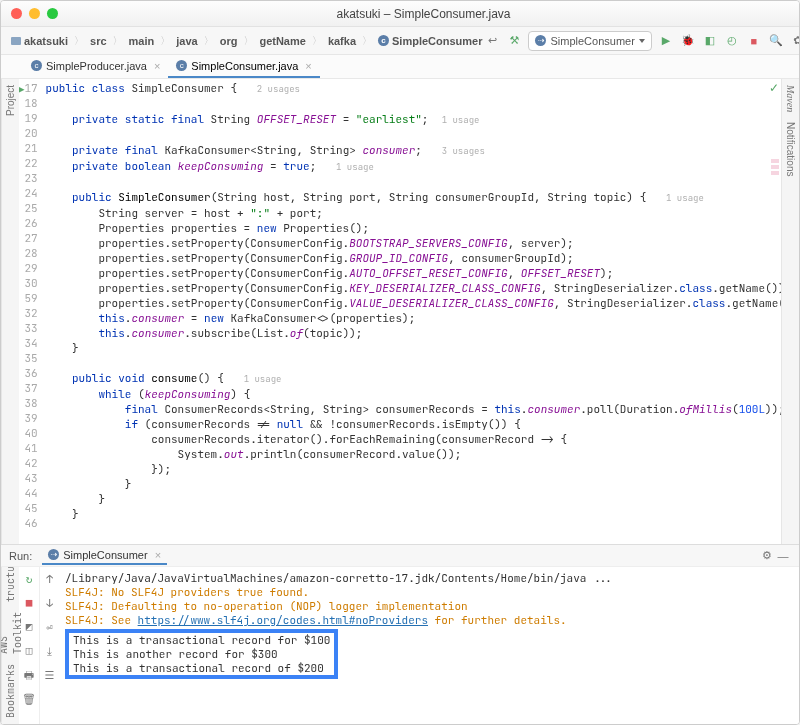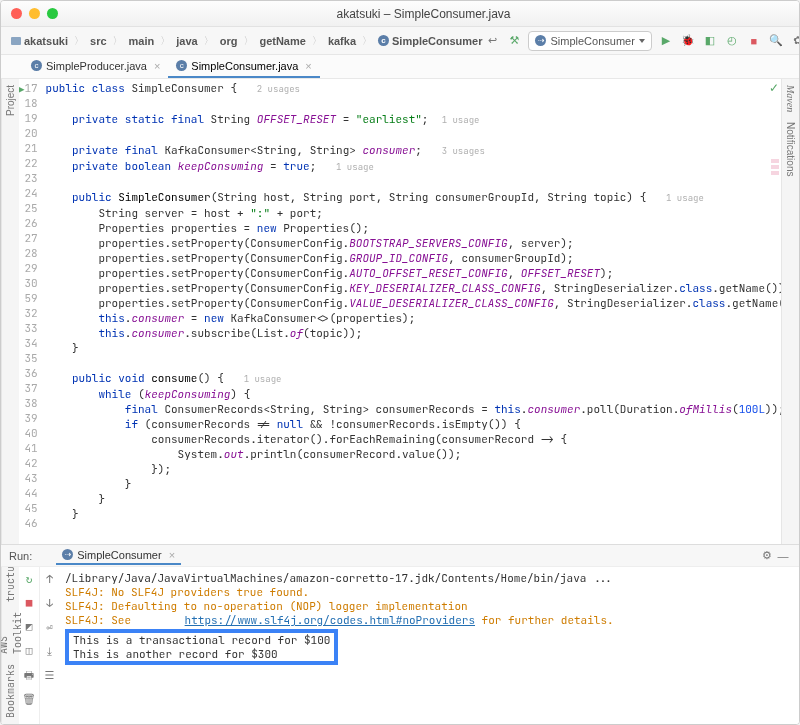--- a/index.html
+++ b/index.html
@@ -34,29 +34,29 @@
 .code { flex: 1; white-space: pre; color: #333; position: relative; }
 .kw { color: #0033b3; } .str { color: #067d17; } .fld { color: #871094; font-style: italic; }
 .num { color: #1750eb; } .cst { color: #871094; font-style: italic; } .m { color: #000; }
 .usage { color: #b0b0b0; font-size: 9px; font-weight: 400; }
 .run-gutter { width: 18px; padding-top: 2px; }
 .play-gutter { color: #59a869; font-size: 9px; text-align: center; }
 .checkmark { position: absolute; top: 2px; right: 2px; color: #59a869; font-size: 12px; }
 .bottom { border-top: 1px solid #ddd; background: #fff; display: flex; flex-direction: column; height: 180px; }
 .run-header { height: 22px; display: flex; align-items: center; padding: 0 8px; font-size: 11px; background: #f7f7f7; border-bottom: 1px solid #eee; }
 .run-header .run-tab { display: flex; align-items: center; gap: 4px; padding: 2px 6px; border-bottom: 2px solid #4a88c7; }
-.run-header .rh-left { color: #555; font-weight: 500; margin-right: 24px; }
+.run-header .rh-left { color: #555; font-weight: 500; margin-right: 10px; }
 .run-header .spacer { flex: 1; }
 .run-body { flex: 1; display: flex; font-family: "JetBrains Mono",monospace; font-size: 11px; line-height: 14px; overflow: hidden; }
 .run-left { width: 20px; display: flex; flex-direction: column; align-items: center; padding-top: 4px; gap: 8px; }
 .run-mid { width: 20px; display: flex; flex-direction: column; align-items: center; padding-top: 4px; gap: 8px; border-left: 1px solid #eee; }
 .run-out { flex: 1; padding: 4px 6px; position: relative; }
 .out-cmd { color: #333; }
 .out-warn { color: #ce7c00; }
-.out-link { color: #2470b3; text-decoration: underline; margin-left: 47px; }
+.out-link { color: #2470b3; text-decoration: underline; }
 .highlight-box { border: 4px solid #3b82f6; padding: 0 4px; margin-top: 2px; display: inline-block; }
 .left-tools { width: 18px; background: #f5f5f5; border-right: 1px solid #e6e6e6; writing-mode: vertical-rl; transform: rotate(180deg); font-size: 10px; color: #777; display: flex; align-items: center; justify-content: flex-start; padding: 6px 2px; gap: 10px; }
 .err-stripe { position: absolute; right: 2px; width: 8px; background: #f6d5e0; }
 .scroll-minimap { position: absolute; right: 0; top: 0; width: 12px; height: 100%; }
 </style>
 </head>
 <body>
 
 <div class="window">
 
@@ -260,18 +260,19 @@
       <div class="run-out">
         <div class="out-cmd">/Library/Java/JavaVirtualMachines/amazon-corretto-17.jdk/Contents/Home/bin/java ...</div>
         <div class="out-warn">SLF4J: No SLF4J providers true found.</div>
         <div class="out-warn">SLF4J: Defaulting to no-operation (NOP) logger implementation</div>
         <div class="out-warn">
           <span>SLF4J: See </span><span class="out-link">https://www.slf4j.org/codes.html#noProviders</span><span> for further details.</span>
         </div>
         <div class="highlight-box">
           <div>This is a transactional record for $100</div>
           <div>This is another record for $300</div>
+          <div>This is a transactional record of $200</div>
         </div>
       </div>
     </div>
   </div>
 
 </div>
 
 </body></html>

